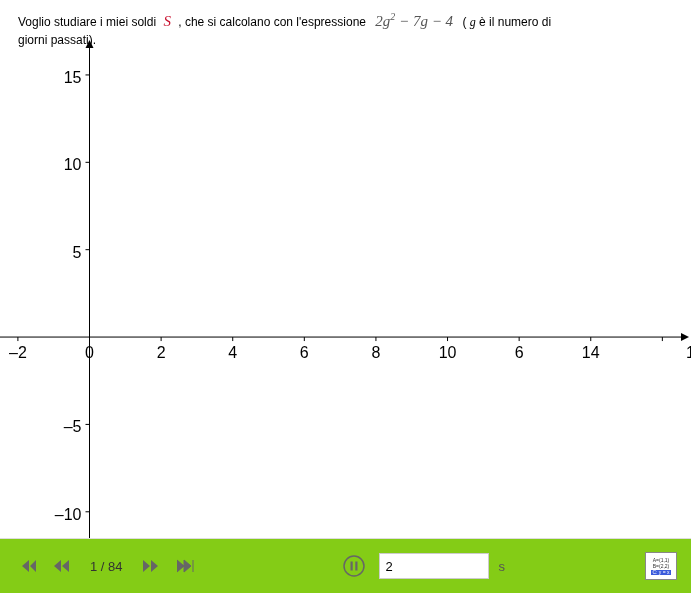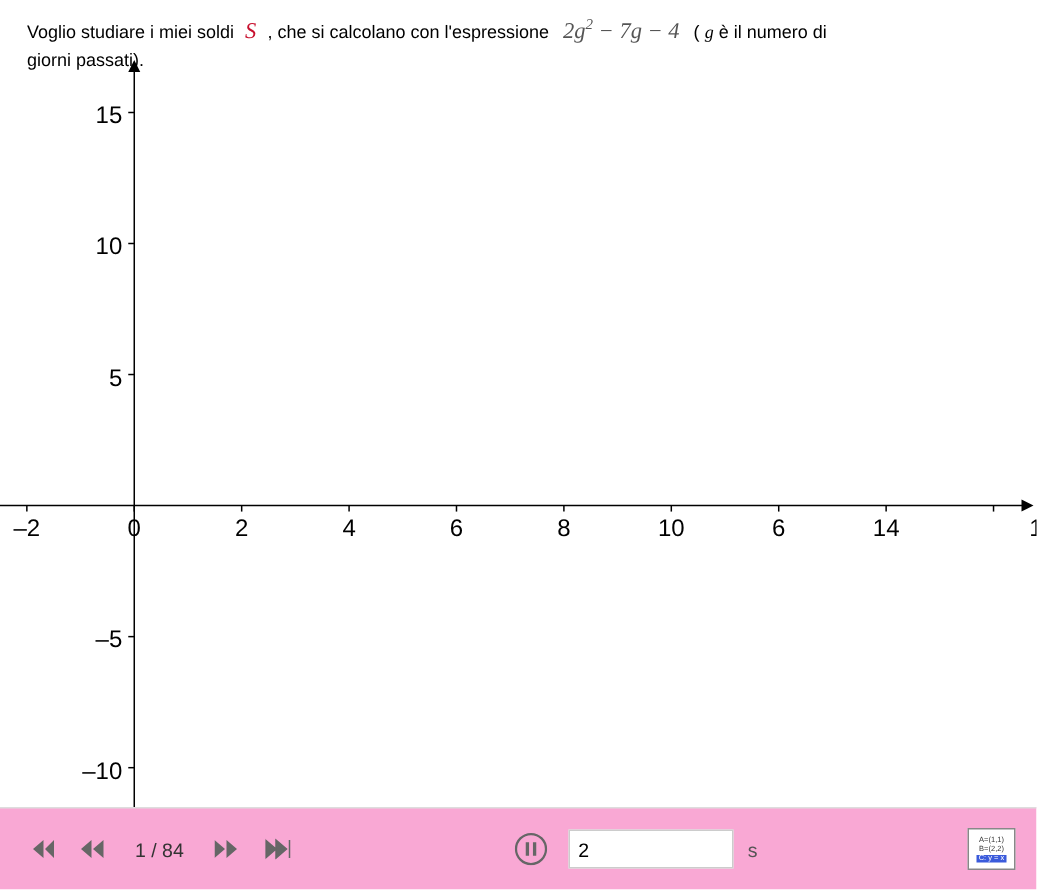--- a/index.html
+++ b/index.html
@@ -5,21 +5,21 @@
   * { box-sizing: border-box; margin: 0; padding: 0; }
   html, body { width: 691px; height: 593px; font-family: Arial, Helvetica, sans-serif; background: #fff; overflow: hidden; }
   .root { position: relative; width: 577px; height: 593px; }
   .problem-text { position: absolute; top: 10px; left: 18px; right: 10px; font-size: 12px; color: #000; line-height: 1.4; }
   .problem-text .math-var { font-family: 'Times New Roman', serif; font-style: italic; }
   .problem-text .S-red { color: #c8102e; font-family: 'Times New Roman', serif; font-style: italic; font-size: 15px; padding: 0 4px; }
   .problem-text .expr { color: #555; font-family: 'Times New Roman', serif; font-style: italic; font-size: 15px; padding: 0 6px; }
   .problem-text .expr sup { font-size: 10px; }
   .graph-area { position: absolute; top: 40px; left: 0; width: 691px; height: 498px; }
   .axis-label { position: absolute; font-size: 16px; color: #000; font-family: Arial, sans-serif; }
-  .toolbar { position: absolute; bottom: 0; left: 0; width: 691px; height: 55px; background: #f9a8d4; border-top: 1px solid #ddd; display: flex; align-items: center; padding: 0 14px; gap: 10px; }
+  .toolbar { position: absolute; bottom: 0; left: 0; width: 691px; height: 55px; background: #84cc16; border-top: 1px solid #ddd; display: flex; align-items: center; padding: 0 14px; gap: 10px; }
   .tb-btn { background: none; border: none; cursor: pointer; padding: 4px; color: #555; display: flex; align-items: center; justify-content: center; }
   .frame-display { font-size: 13px; color: #333; padding: 0 6px; white-space: nowrap; }
   .spacer { flex: 1; }
   .speed-input { width: 110px; height: 26px; border: 1px solid #ccc; font-size: 13px; padding: 0 6px; outline: none; }
   .speed-unit { font-size: 13px; color: #555; }
   .apps-btn { width: 32px; height: 28px; border: 1px solid #888; background: #fff; cursor: pointer; display: flex; flex-direction: column; align-items: center; justify-content: center; gap: 1px; padding: 2px; }
   .apps-btn .row { font-size: 5px; line-height: 5px; color: #333; font-family: Arial; white-space: nowrap; }
   .apps-btn .row.blue { background: #3b5bdb; color: #fff; padding: 0 1px; }
 </style>
 </head>

